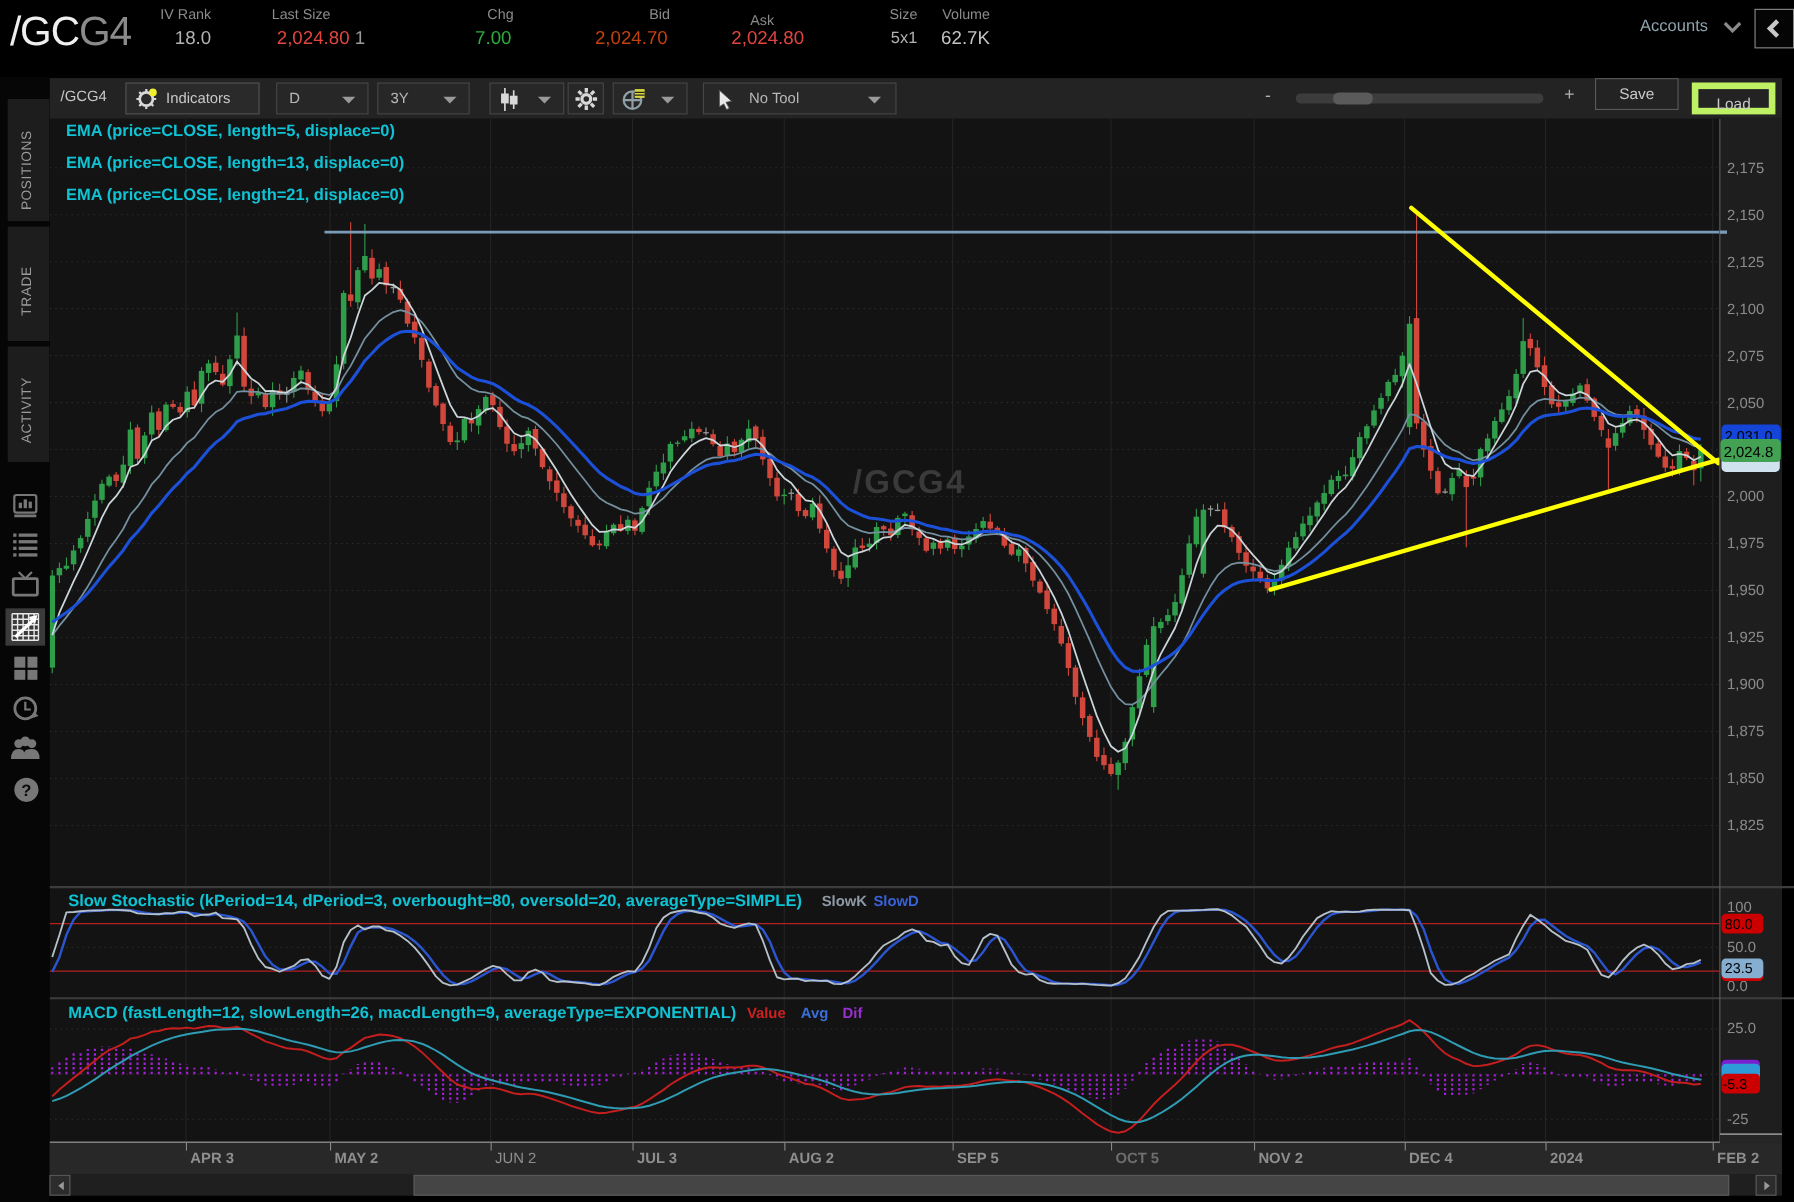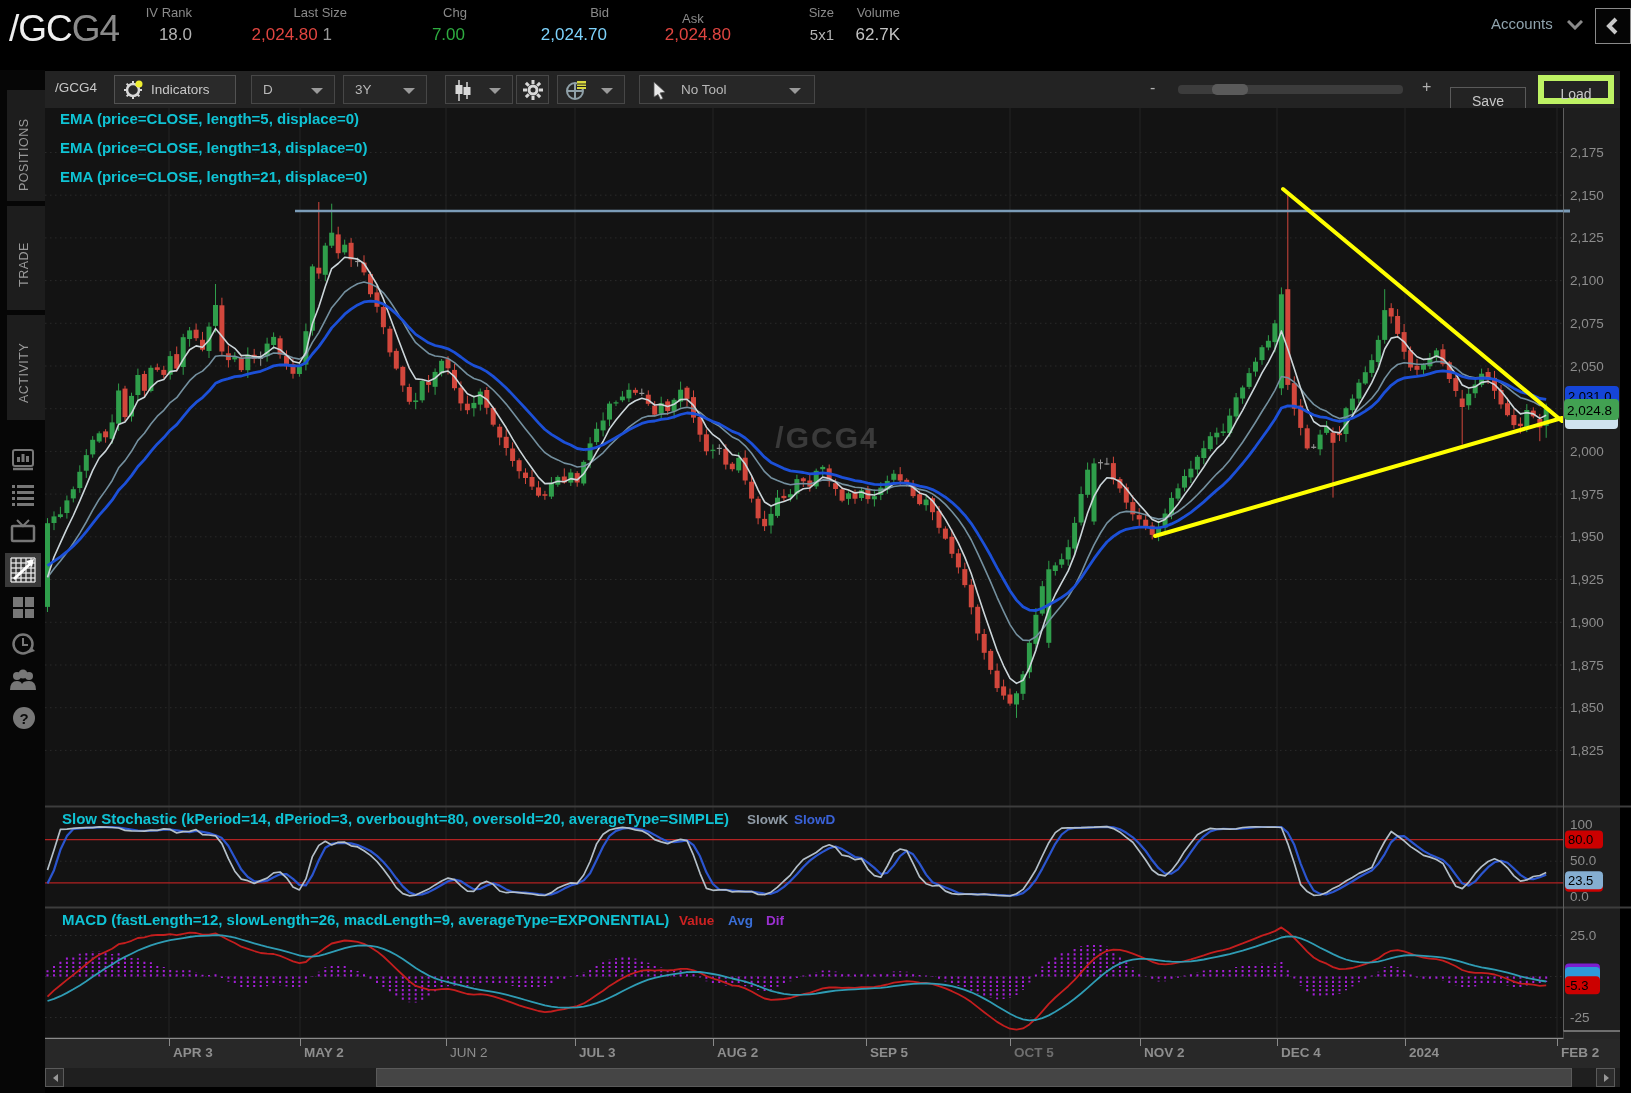--- a/index.html
+++ b/index.html
@@ -6,26 +6,26 @@
        font-family:"Liberation Sans", sans-serif; position:relative; }
 .lab { color:#8a8a8a; font-size:13px; position:absolute; }
 .val { font-size:17px; position:absolute; }
 </style></head>
 <body>
 
 <div style="position:absolute;left:0;top:0;width:1631px;height:70px;background:#000">
   <div style="position:absolute;left:9px;top:8px;font-size:37px;letter-spacing:-1px"><span style="color:#efefef">/GC</span><span style="color:#8a8a8a">G4</span></div>
   <div class="lab" style="left:143px;top:5px;width:49px;text-align:right">IV Rank</div>
   <div class="val" style="left:102px;top:25px;width:90px;text-align:right;color:#b2b2b2">18.0</div>
-  <div class="lab" style="left:247px;top:5px;width:100px;text-align:right">Last Size</div>
+  <div class="lab" style="left:247px;top:5px;width:100px;">Last Size</div>
   <div class="val" style="left:200px;top:25px;width:132px;text-align:right"><span style="color:#e04540">2,024.80</span> <span style="color:#9a9a9a">1</span></div>
   <div class="lab" style="left:430px;top:5px;width:50px;text-align:center">Chg</div>
   <div class="val" style="left:375px;top:25px;width:90px;text-align:right;color:#2eac40">7.00</div>
   <div class="lab" style="left:559px;top:5px;width:50px;text-align:right">Bid</div>
-  <div class="val" style="left:507px;top:25px;width:100px;text-align:right;color:#7dd3fc">2,024.70</div>
+  <div class="val" style="left:507px;top:25px;width:100px;text-align:right;color:#c2410c">2,024.70</div>
   <div class="lab" style="left:682px;top:11px;width:50px;text-align:left">Ask</div>
   <div class="val" style="left:631px;top:25px;width:100px;text-align:right;color:#e04540">2,024.80</div>
   <div class="lab" style="left:784px;top:5px;width:50px;text-align:right">Size</div>
   <div class="val" style="left:744px;top:26px;width:90px;text-align:right;color:#b2b2b2;font-size:15px">5x1</div>
   <div class="lab" style="left:840px;top:5px;width:60px;text-align:right">Volume</div>
   <div class="val" style="left:810px;top:25px;width:90px;text-align:right;color:#c2c2c2">62.7K</div>
   <div style="position:absolute;left:1491px;top:15px;font-size:15px;color:#8fa3ad">Accounts</div>
   <svg style="position:absolute;left:1567px;top:20px" width="16" height="10">
       <path d="M1 1 L8 8 L15 1" stroke="#8a8a8a" stroke-width="3" fill="none"></path>
     </svg>
@@ -114,21 +114,21 @@
     </svg>
     <div style="position:absolute;left:41px;top:6px;font-size:13.5px;color:#b8b8b8">No Tool</div>
     <svg style="position:absolute;left:148px;top:11px" width="14" height="8">
         <path d="M1 1 L7 7 L13 1" fill="#9a9a9a"></path>
       </svg>
   </div>
   <div style="position:absolute;left:1105px;top:8px;font-size:16px;color:#b0b0b0">-</div>
   <div style="position:absolute;left:1133px;top:14px;width:225px;height:9px;border-radius:4px;background:#3c3c3c"></div>
   <div style="position:absolute;left:1167px;top:13px;width:36px;height:11px;border-radius:5px;background:#5a5a5a"></div>
   <div style="position:absolute;left:1377px;top:7px;font-size:16px;color:#b0b0b0">+</div>
-  <div style="position:absolute;left:1405px;top:16px;width:76px;height:29px;border:1px solid #5a5a5a;text-align:center;font-size:14px;color:#c8c8c8;line-height:27px">Save</div>
+  <div style="position:absolute;left:1405px;top:0;width:76px;height:29px;border:1px solid #5a5a5a;text-align:center;font-size:14px;color:#c8c8c8;line-height:27px">Save</div>
   <div style="position:absolute;left:1493px;top:4px;width:76px;height:29px;border:6px solid #bef264;text-align:center;font-size:14px;color:#c8c8c8;line-height:27px">Load</div>
 </div>
 
 <div style="position:absolute;left:0;top:70px;width:45px;height:1023px;background:#060606">
   <div style="position:absolute;left:7px;top:20px;width:38px;height:111px;background:#1d1d1d;color:#9a9a9a;font-size:12.5px;letter-spacing:0.5px">
     <span style="position:absolute;left:10px;top:101px;transform-origin:0 0;transform:rotate(-90deg);white-space:nowrap">POSITIONS</span>
     </div>
   <div style="position:absolute;left:7px;top:136px;width:38px;height:104px;background:#1d1d1d;color:#9a9a9a;font-size:12.5px;letter-spacing:0.5px">
     <span style="position:absolute;left:10px;top:81px;transform-origin:0 0;transform:rotate(-90deg);white-space:nowrap">TRADE</span>
     </div>

